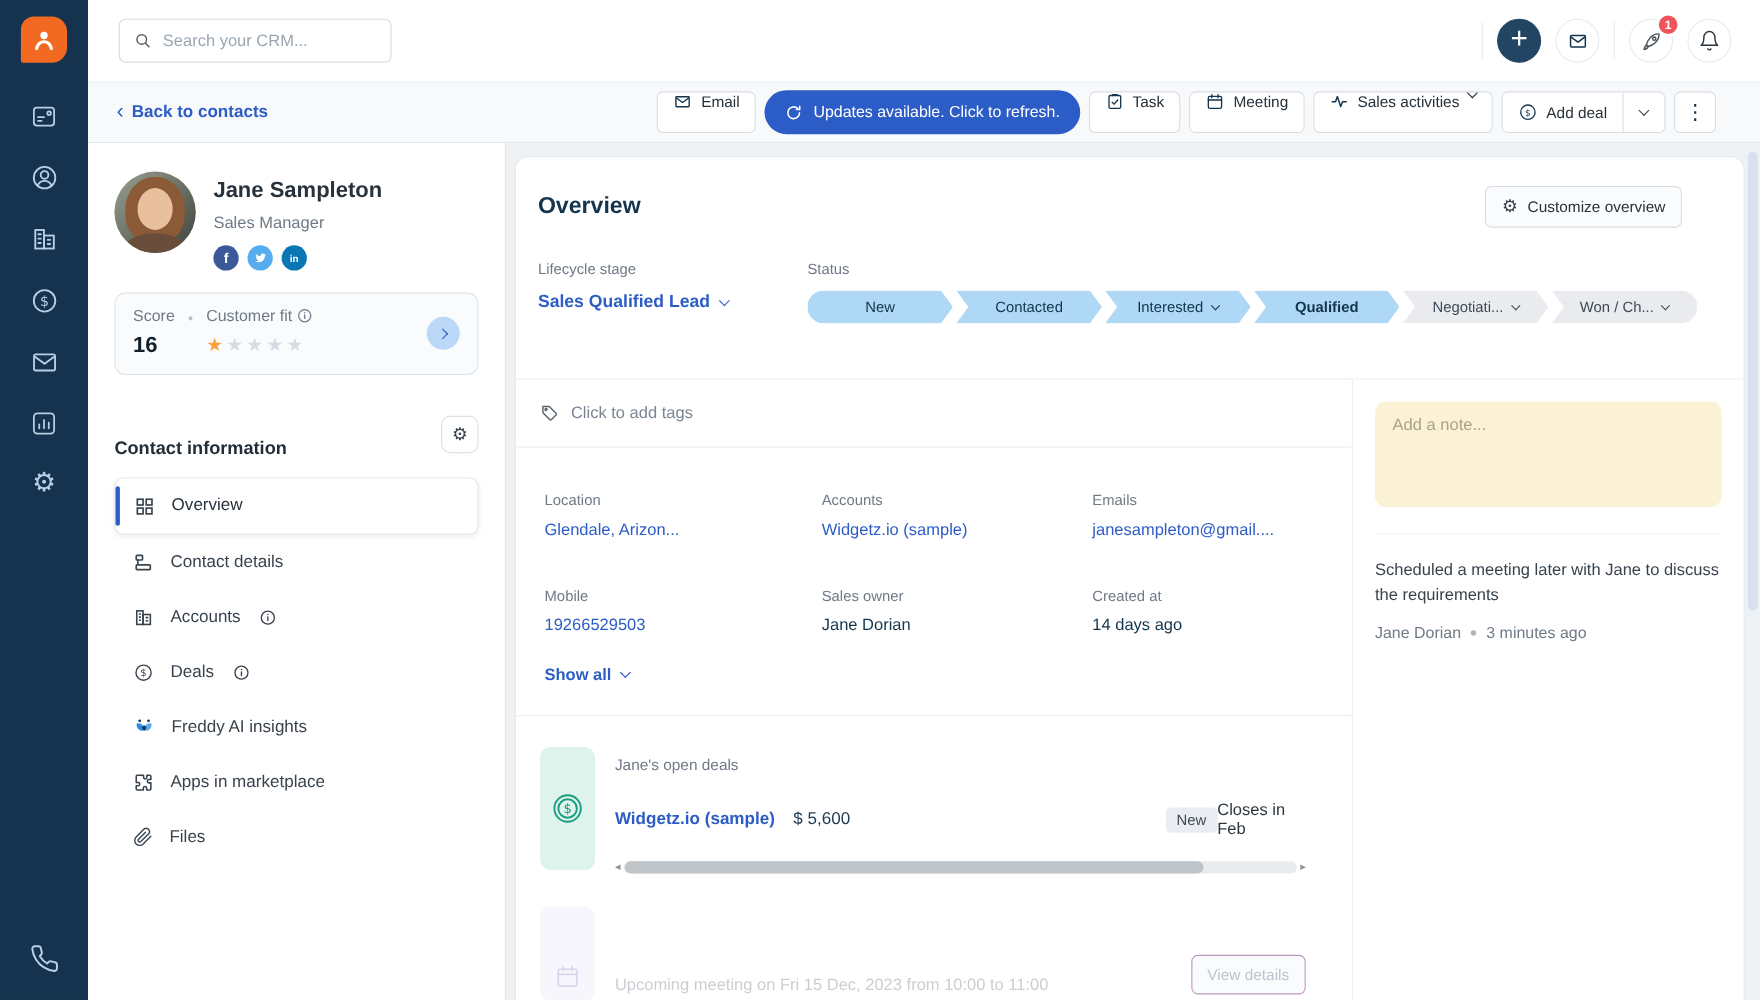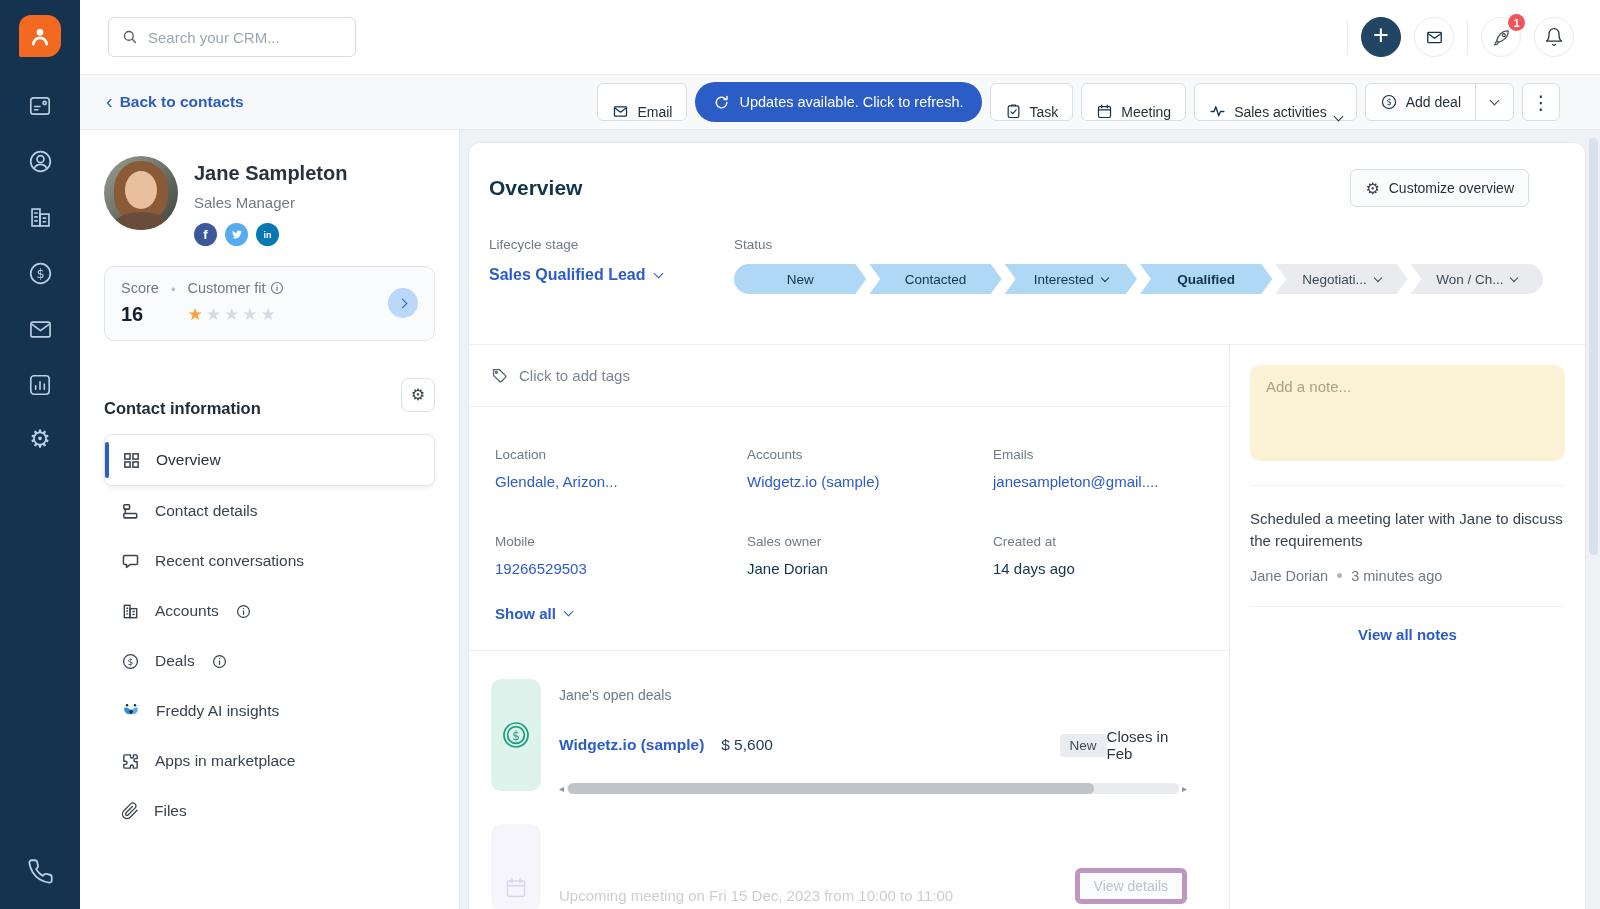--- a/index.html
+++ b/index.html
@@ -24,21 +24,21 @@
   .circle-btn { width:40px; height:40px; border-radius:50%; border:1px solid #E7EAED; background:#fff; display:flex; align-items:center; justify-content:center; position:relative; cursor:pointer; }
   .circle-btn.dark { background:#224563; border-color:#224563; }
   .plus-glyph { color:#fff; font-size:27px; font-weight:400; line-height:1; margin-top:-3px; }
   .badge { position:absolute; top:-6px; right:-7px; min-width:21px; height:21px; border-radius:50%; background:#F2545B; border:2px solid #fff; color:#fff; font-size:11px; font-weight:700; display:flex; align-items:center; justify-content:center; }
 
   
   .actionbar { position:absolute; left:80px; top:74px; right:0; height:56px; background:#F7F9FB; border-top:1px solid #ECEFF1; border-bottom:1px solid #E5E8EA; display:flex; align-items:center; }
   .back-link { margin-left:26px; color:#2C5CC5; font-size:15.5px; font-weight:700; display:flex; align-items:center; gap:7px; cursor:pointer; }
   .back-chev { font-size:20px; font-weight:400; margin-top:-2px; }
   .ab-right { margin-left:auto; margin-right:40px; display:flex; align-items:center; gap:8px; }
-  .btn { height:38px; background:#fff; border:1px solid #D9DEE3; border-radius:6px; display:flex; align-items:flex-end; gap:8px; padding:0 14px; font-size:14px; color:#27313A; cursor:pointer; white-space:nowrap; }
+  .btn { height:38px; background:#fff; border:1px solid #D9DEE3; border-radius:6px; display:flex; align-items:flex-start; gap:8px; padding:0 14px; font-size:14px; color:#27313A; cursor:pointer; white-space:nowrap; }
   .btn svg { color:#12344D; }
   .pill { height:40px; border-radius:22px; background:#2C5CC5; color:#fff; font-size:14.5px; display:flex; align-items:center; gap:9px; padding:0 18px; cursor:pointer; white-space:nowrap; }
   .split { display:flex; align-items:stretch; border:1px solid #D9DEE3; border-radius:6px; background:#fff; height:38px; overflow:hidden; }
   .split-main { display:flex; align-items:center; gap:8px; padding:0 14px; font-size:14px; color:#27313A; cursor:pointer; }
   .split-caret { width:38px; border-left:1px solid #D9DEE3; display:flex; align-items:center; justify-content:center; cursor:pointer; color:#39434E; }
   .kebab-btn { width:38px; height:38px; border:1px solid #D9DEE3; border-radius:6px; background:#fff; display:flex; align-items:center; justify-content:center; font-size:19px; color:#12344D; cursor:pointer; }
 
   .cv { display:inline-block; width:7px; height:7px; border-right:1.8px solid currentColor; border-bottom:1.8px solid currentColor; transform:rotate(45deg); }
 
   
@@ -130,21 +130,21 @@
   .deal-close { margin-left:auto; font-size:15px; color:#2A3540; }
   .hscroll { display:flex; align-items:center; margin-top:21px; gap:3px; }
   .h-arr { font-size:10px; color:#8A939C; cursor:pointer; }
   .h-track { flex:1; height:11px; background:#E9EBED; border-radius:6px; position:relative; cursor:pointer; }
   .h-thumb { position:absolute; left:1px; top:0; height:11px; width:86%; background:#BFC4C9; border-radius:6px; }
 
   .meet-sec { display:flex; gap:18px; padding:30px 42px 0 22px; opacity:.45; }
   .meet-tile { width:50px; height:86px; border-radius:10px; background:#ECEAF9; display:flex; align-items:flex-end; justify-content:center; padding-bottom:10px; flex:none; color:#A9A4D6; }
   .meet-main { flex:1; display:flex; align-items:flex-end; padding-bottom:6px; }
   .meet-text { font-size:15px; color:#8A939C; }
-  .meet-btn { margin-left:auto; height:36px; border:5px solid #701a75; border-radius:6px; background:#F6F7FB; color:#6F7A95; font-size:14px; padding:0 14px; display:flex; align-items:center; cursor:pointer; }
+  .meet-btn { margin-left:auto; height:36px; border:1px solid #701a75; border-radius:6px; background:#F6F7FB; color:#6F7A95; font-size:14px; padding:0 14px; display:flex; align-items:center; cursor:pointer; }
 
   .note-box { height:96px; background:#FBF1D4; border-radius:10px; }
   .note-box textarea { width:100%; height:100%; background:transparent; border:none; outline:none; resize:none; padding:13px 16px; font-size:15px; font-family:inherit; color:#5A5341; }
   .note-box textarea::placeholder { color:#ABA285; }
   .note-entry { border-top:1px solid #EEF0F2; margin-top:24px; padding-top:22px; }
   .note-text { font-size:15px; color:#39434E; line-height:1.45; }
   .note-meta { margin-top:16px; display:flex; align-items:center; gap:9px; font-size:14.5px; color:#6F7A86; }
   .meta-dot { width:5px; height:5px; border-radius:50%; background:#ADB5BD; }
   .view-all-wrap { border-top:1px solid #EEF0F2; margin-top:22px; padding-top:19px; text-align:center; }
   .view-all { color:#2C5CC5; font-size:15px; font-weight:700; cursor:pointer; display:inline-block; }
@@ -371,26 +371,20 @@
       </div>
       <div class="nav-item">
         <svg width="19" height="19" viewBox="0 0 20 20" fill="none" stroke="currentColor" stroke-width="1.6" stroke-linecap="round">
           <rect x="3" y="3" width="6" height="4.5" rx="0.8"></rect>
             <path d="M4.5 7.5v4"></path>
             <rect x="3" y="12.2" width="13.5" height="4.5" rx="0.8"></rect>
         </svg>
         <span>Contact details</span>
       </div>
       <div class="nav-item">
-        <svg width="19" height="19" viewBox="0 0 20 20" fill="none" stroke="currentColor" stroke-width="1.6" stroke-linejoin="round">
-          <path d="M4 3.8h12a1.4 1.4 0 0 1 1.4 1.4v6.6a1.4 1.4 0 0 1-1.4 1.4H9.6l-3.8 3v-3H4a1.4 1.4 0 0 1-1.4-1.4V5.2A1.4 1.4 0 0 1 4 3.8z"></path>
-        </svg>
-        <span>Recent conversations</span>
-      </div>
-      <div class="nav-item">
         <svg width="19" height="19" viewBox="0 0 20 20" fill="none" stroke="currentColor" stroke-width="1.5">
           <rect x="3.5" y="3.5" width="6" height="13"></rect>
             <rect x="9.5" y="7" width="7" height="9.5"></rect>
             <path d="M5.5 6.5h2M5.5 9.5h2M5.5 12.5h2M12 10h2.5M12 13h2.5"></path>
         </svg>
         <span>Accounts</span>
         <span class="nav-info">
             <svg width="15" height="15" viewBox="0 0 16 16" fill="none" stroke="currentColor" stroke-width="1.3">
               <circle cx="8" cy="8" r="6.3"></circle>
               <path d="M8 7.2v3.6" stroke-linecap="round"></path>
@@ -576,23 +570,20 @@
             <textarea placeholder="Add a note..." style=""></textarea>
           </div>
           <div class="note-entry">
             <div class="note-text">Scheduled a meeting later with Jane to discuss the requirements</div>
             <div class="note-meta">
               <span>Jane Dorian</span>
               <span class="meta-dot"></span>
               <span>3 minutes ago</span>
             </div>
           </div>
-          <div class="view-all-wrap">
-            <span class="view-all">View all notes</span>
-          </div>
         </div>
       </div>
 
     </div>
     <div class="vscroll">
         <div class="thumb"></div>
       </div>
   </div>
 </div>
 

